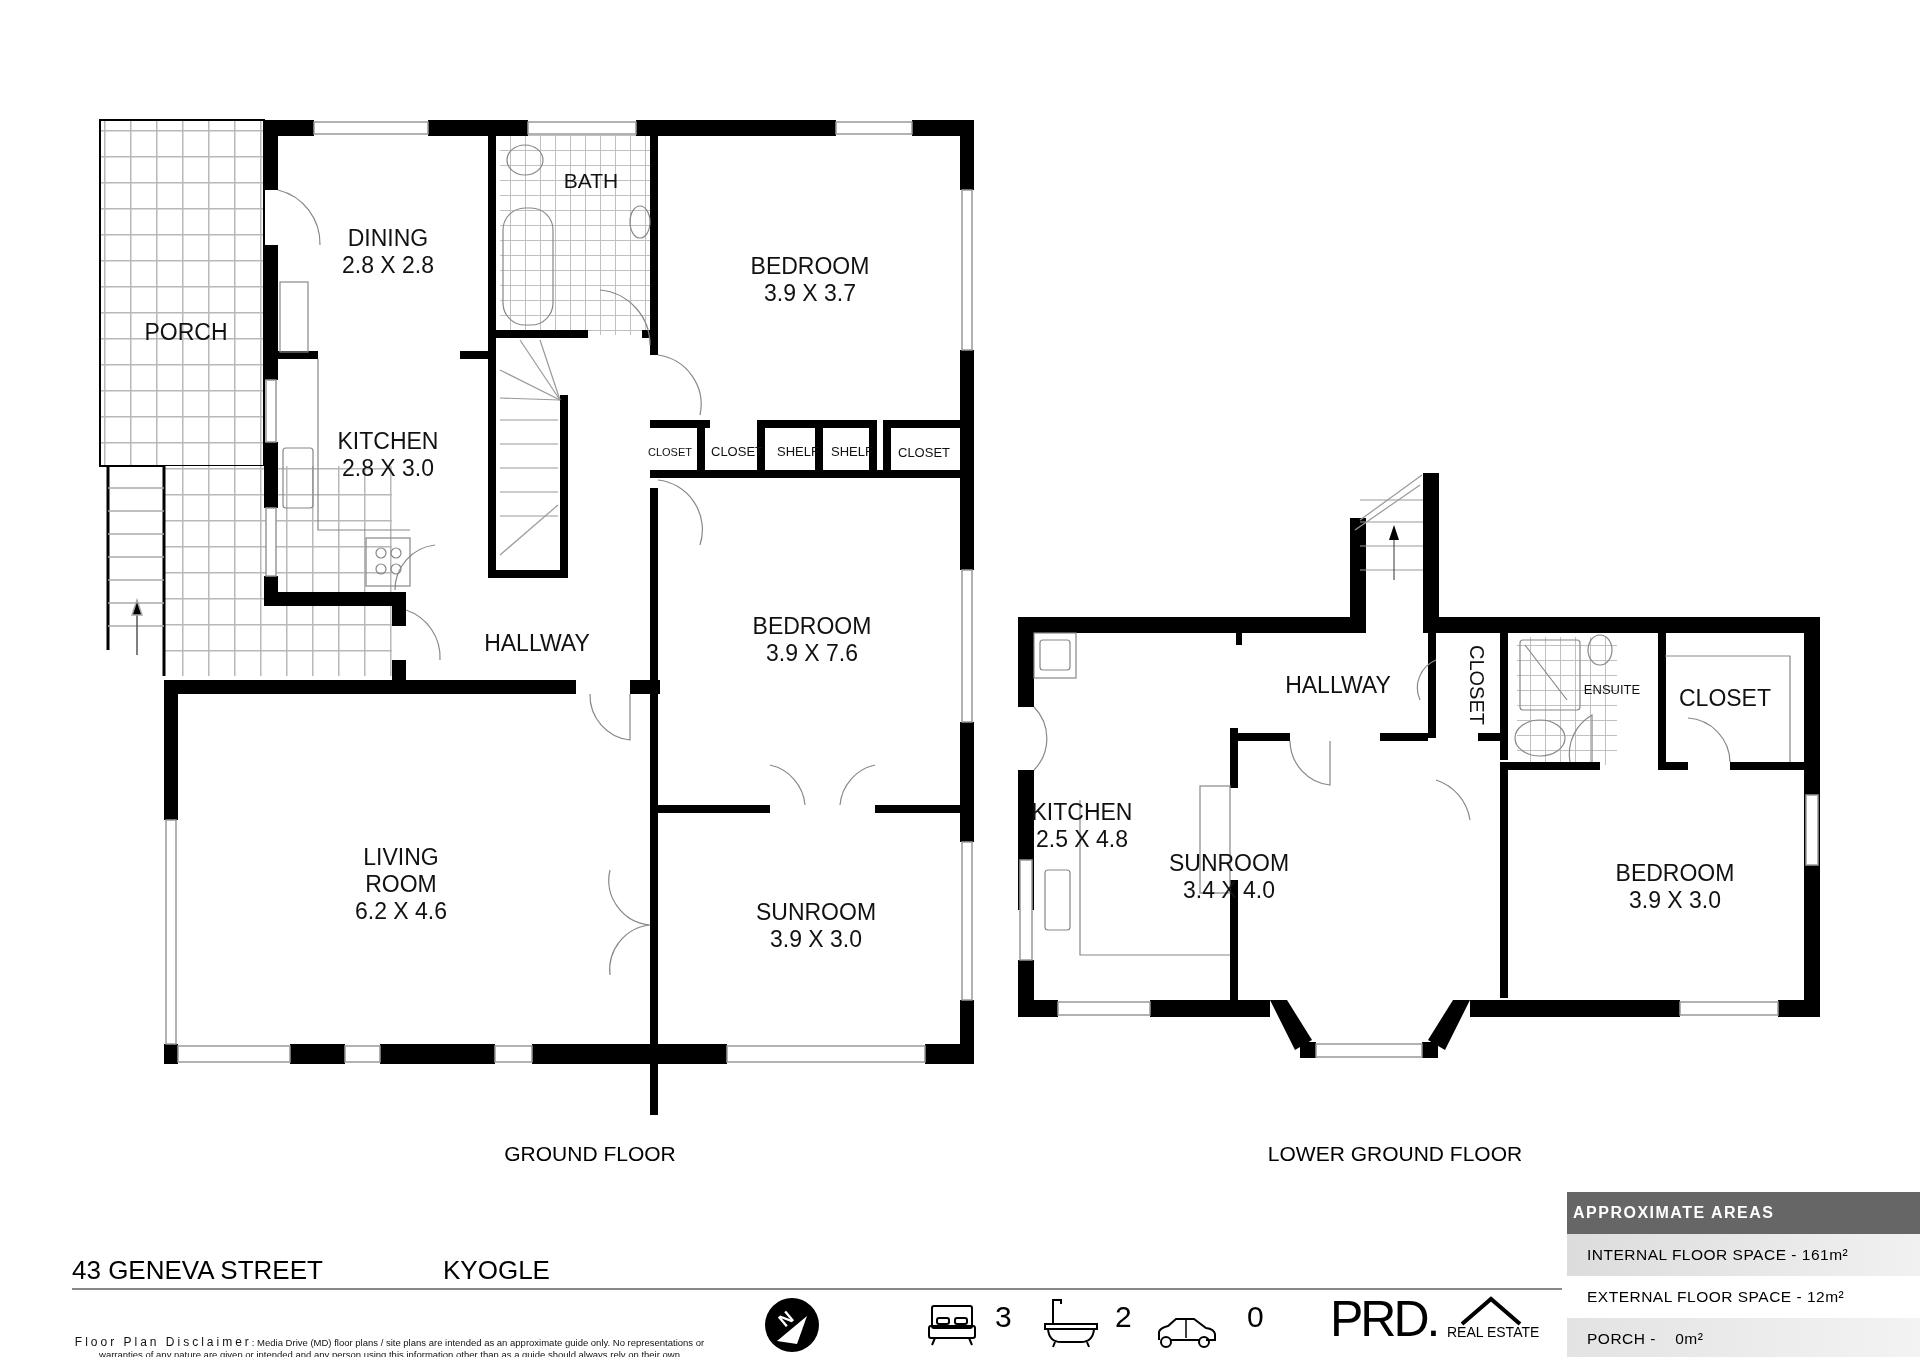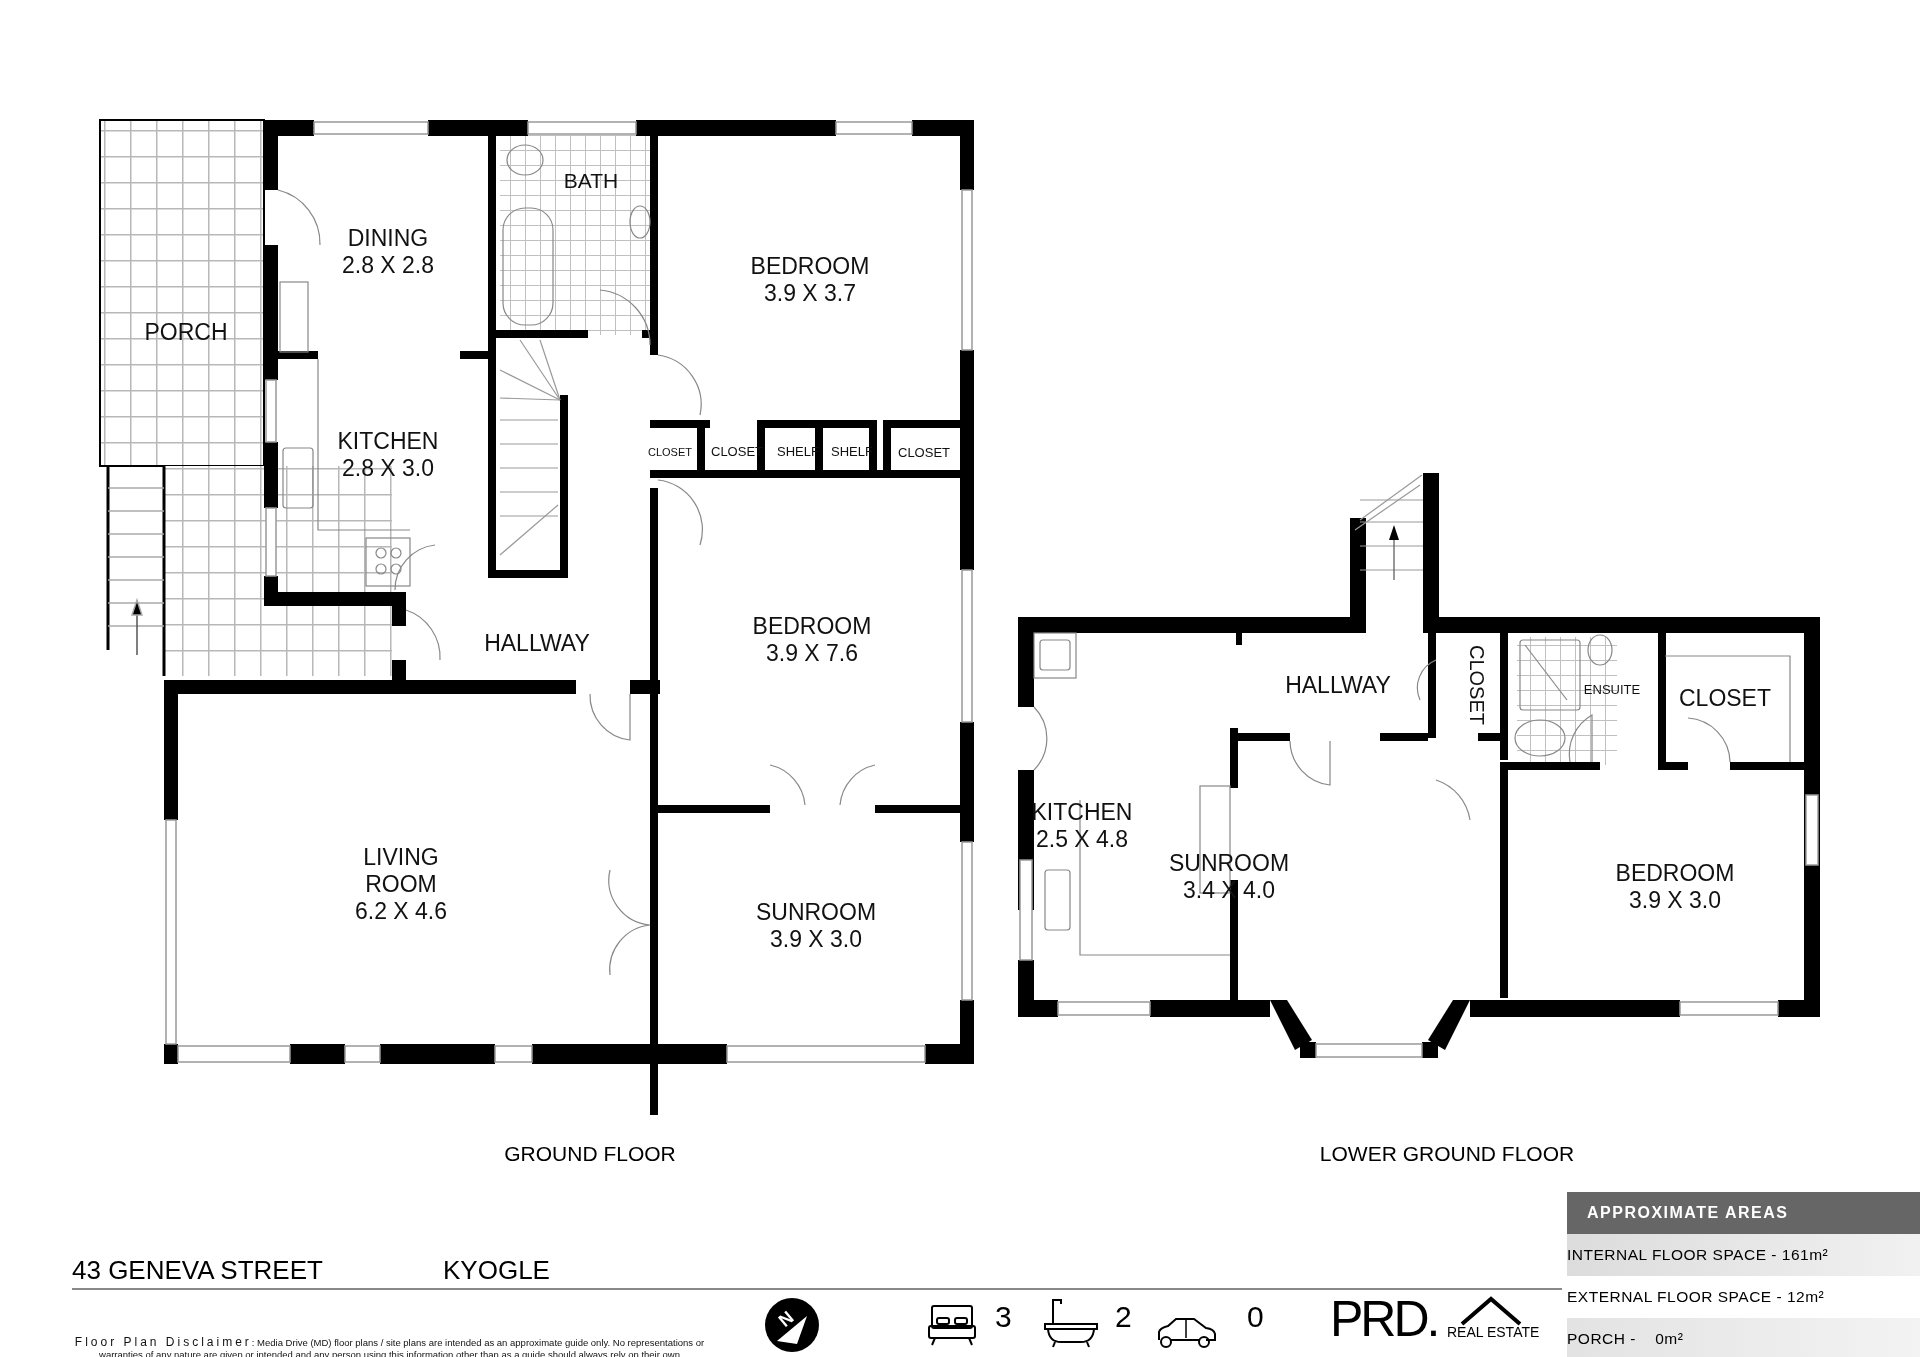--- a/index.html
+++ b/index.html
@@ -9,22 +9,22 @@
   .room-label.small { font-size:13px; line-height:15px; }
   .room-label.med { font-size:16px; line-height:18px; }
   .room-label.vert { transform:translate(-50%,-50%) rotate(90deg); font-size:20px; }
   .floor-title { position:absolute; font-size:21px; transform:translateX(-50%); white-space:nowrap;margin-top:34px; }
   .address { position:absolute; left:72px; top:1255px; font-size:26px; }
   .suburb { position:absolute; left:443px; top:1255px; font-size:26px; }
   .addr-line { position:absolute; left:72px; top:1288px; width:1490px; height:2px; background:#888; }
   .disclaimer { position:absolute; left:72px; top:1294px; width:635px; font-size:9.5px; line-height:12px; text-align:center; color:#111;margin-top:42px; }
   .disclaimer .lead { font-size:12px; letter-spacing:3px; }
   .areas { position:absolute; left:1567px; top:1192px; width:353px; }
-  .areas .hdr { background:#666; color:#fff; font-weight:bold; font-size:16px; letter-spacing:1.5px; height:42px; line-height:42px; padding-left:20px; }
-  .areas .row { height:42px; line-height:42px; font-size:15.5px; letter-spacing:0.5px; }
+  .areas .hdr { background:#666; color:#fff; font-weight:bold; font-size:16px; letter-spacing:1.5px; height:42px; line-height:42px; padding-left:6px; }
+  .areas .row { height:42px; line-height:42px; padding-left:20px; font-size:15.5px; letter-spacing:0.5px; }
   .areas .row.a { background:linear-gradient(90deg,#dcdcdc,#f1f1f1); }
   .areas .row.b { background:#fff; }
   .areas .row.c { background:linear-gradient(90deg,#e3e3e3,#f3f3f3); }
   .stat { position:absolute; top:1300px; font-size:30px; }
   .prd { position:absolute; left:1330px; top:1290px; font-size:50px; letter-spacing:-3px; font-weight:300; }
   .prd-re { position:absolute; left:1410px; top:1324px; font-size:14px; }
   .prd-nr { position:absolute; left:1388px; top:1400px; font-size:8px; }
 </style>
 </head>
 <body>
@@ -292,21 +292,21 @@
 <div class="room-label" style="left:1229px;top:877px;">
     <div>SUNROOM</div>
     <div>3.4 X 4.0</div>
   </div>
 <div class="room-label" style="left:1675px;top:887px;">
     <div>BEDROOM</div>
     <div>3.9 X 3.0</div>
   </div>
 
 <div class="floor-title" style="left:590px;top:1108px;">GROUND FLOOR</div>
-<div class="floor-title" style="left:1447px;top:1108px;">LOWER GROUND FLOOR</div>
+<div class="floor-title" style="left:1395px;top:1108px;">LOWER GROUND FLOOR</div>
 
 <div class="address">43 GENEVA STREET</div>
 <div class="suburb">KYOGLE</div>
 <div class="addr-line"></div>
 <div class="disclaimer"><span class="lead">Floor Plan Disclaimer</span><span>: Media Drive (MD) floor plans / site plans are intended as an approximate guide only. No representations or warranties of any nature are given or intended and any person using this information other than as a guide should always rely on their own enquiries.Media Drive property marketing services / 0413979054 / Photography, Floor plans,  Video, Aerial photography / www.mediadrive.com.au</span></div>
 
 <svg style="position:absolute;left:763px;top:1296px;" width="58" height="58" viewBox="0 0 58 58">
   <circle cx="29" cy="29" r="27" fill="#000"></circle>
   <polygon points="14,45 44,20 34,48" fill="#fff"></polygon>
   <text x="17" y="30" fill="#fff" font-family="Liberation Sans, sans-serif" font-size="18" font-weight="bold" transform="rotate(-40 22 24)">N</text>

